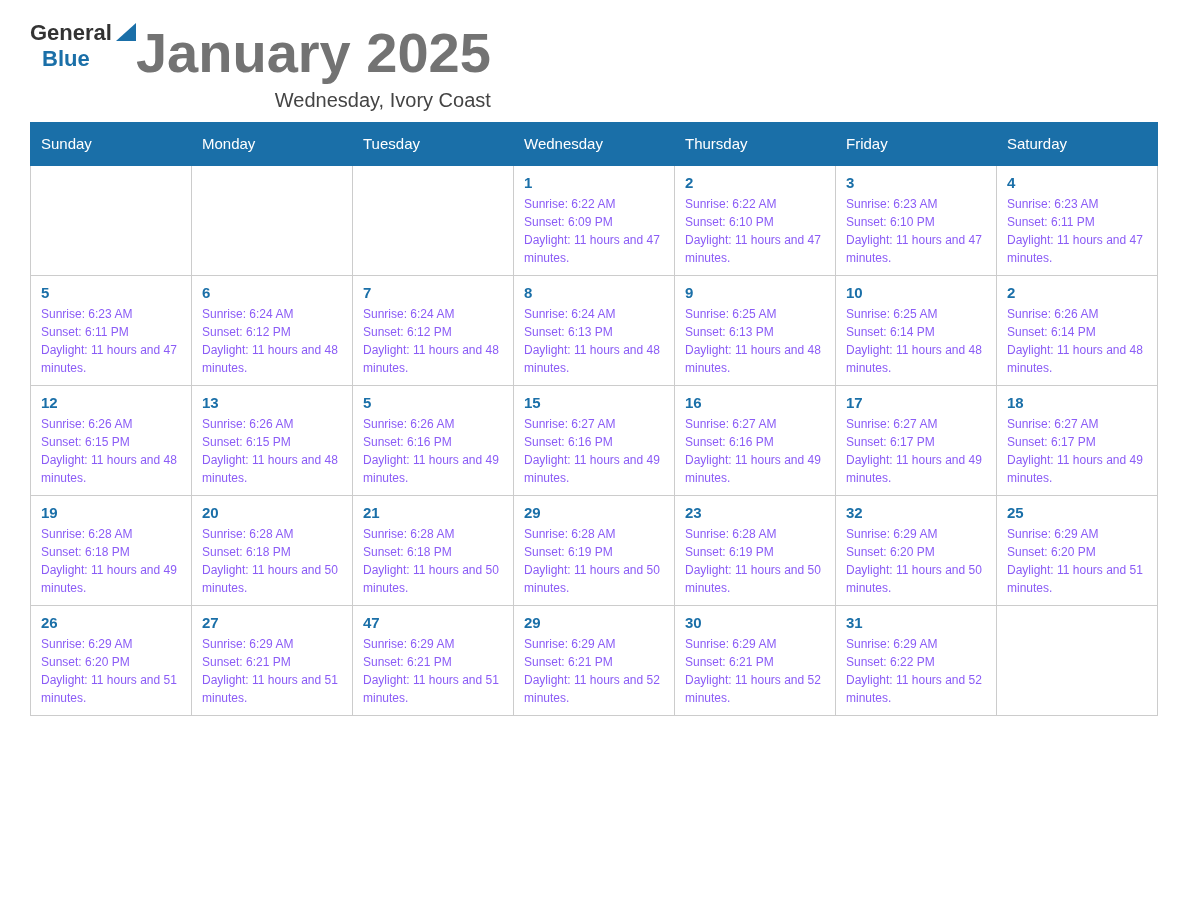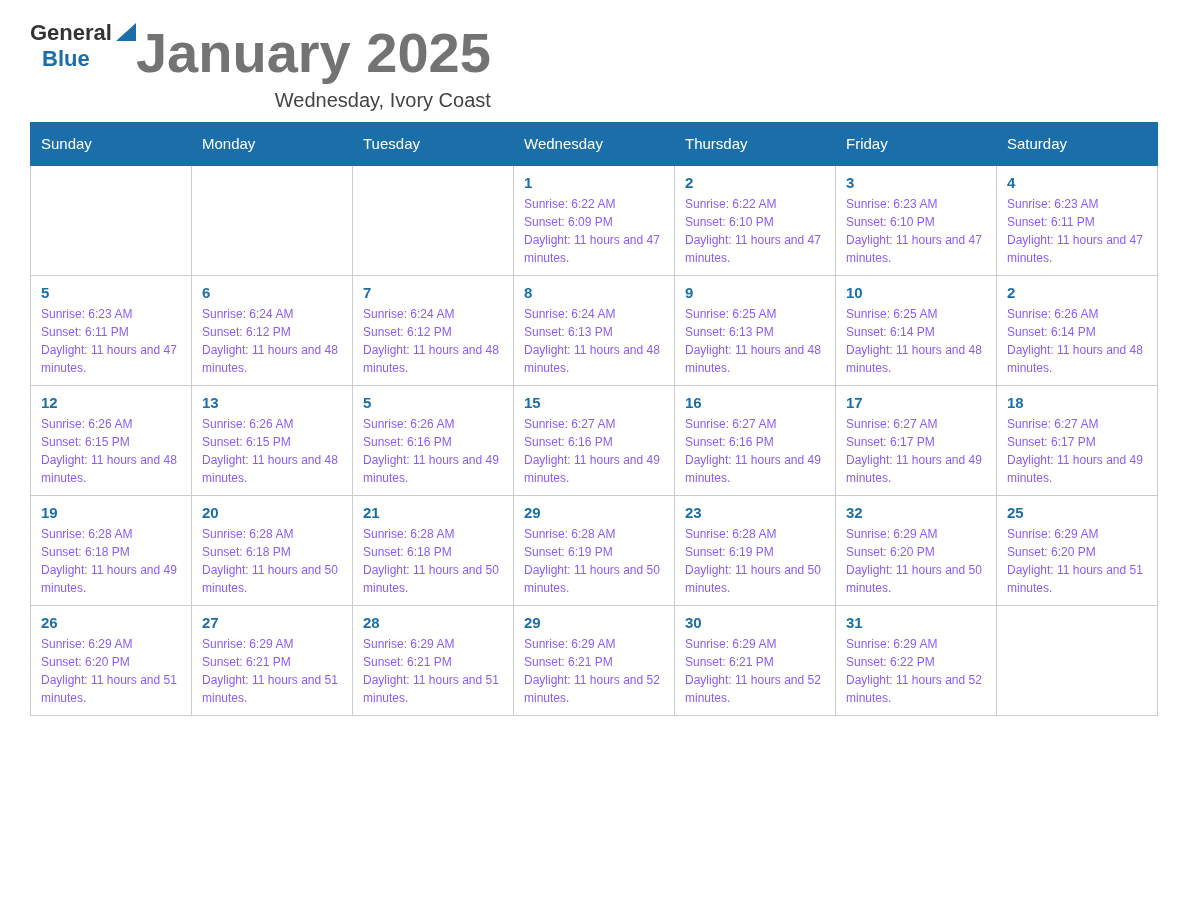--- a/index.html
+++ b/index.html
@@ -292,21 +292,21 @@
 Sunset: 6:20 PM
 Daylight: 11 hours and 51 minutes.</div>
         </td>
         <td>
           <span class="day-num">27</span>
           <div class="day-info" style="white-space: pre-line;">Sunrise: 6:29 AM
 Sunset: 6:21 PM
 Daylight: 11 hours and 51 minutes.</div>
         </td>
         <td>
-          <span class="day-num">28</span>
+          <span class="day-num">47</span>
           <div class="day-info" style="white-space: pre-line;">Sunrise: 6:29 AM
 Sunset: 6:21 PM
 Daylight: 11 hours and 51 minutes.</div>
         </td>
         <td>
           <span class="day-num">29</span>
           <div class="day-info" style="white-space: pre-line;">Sunrise: 6:29 AM
 Sunset: 6:21 PM
 Daylight: 11 hours and 52 minutes.</div>
         </td>

